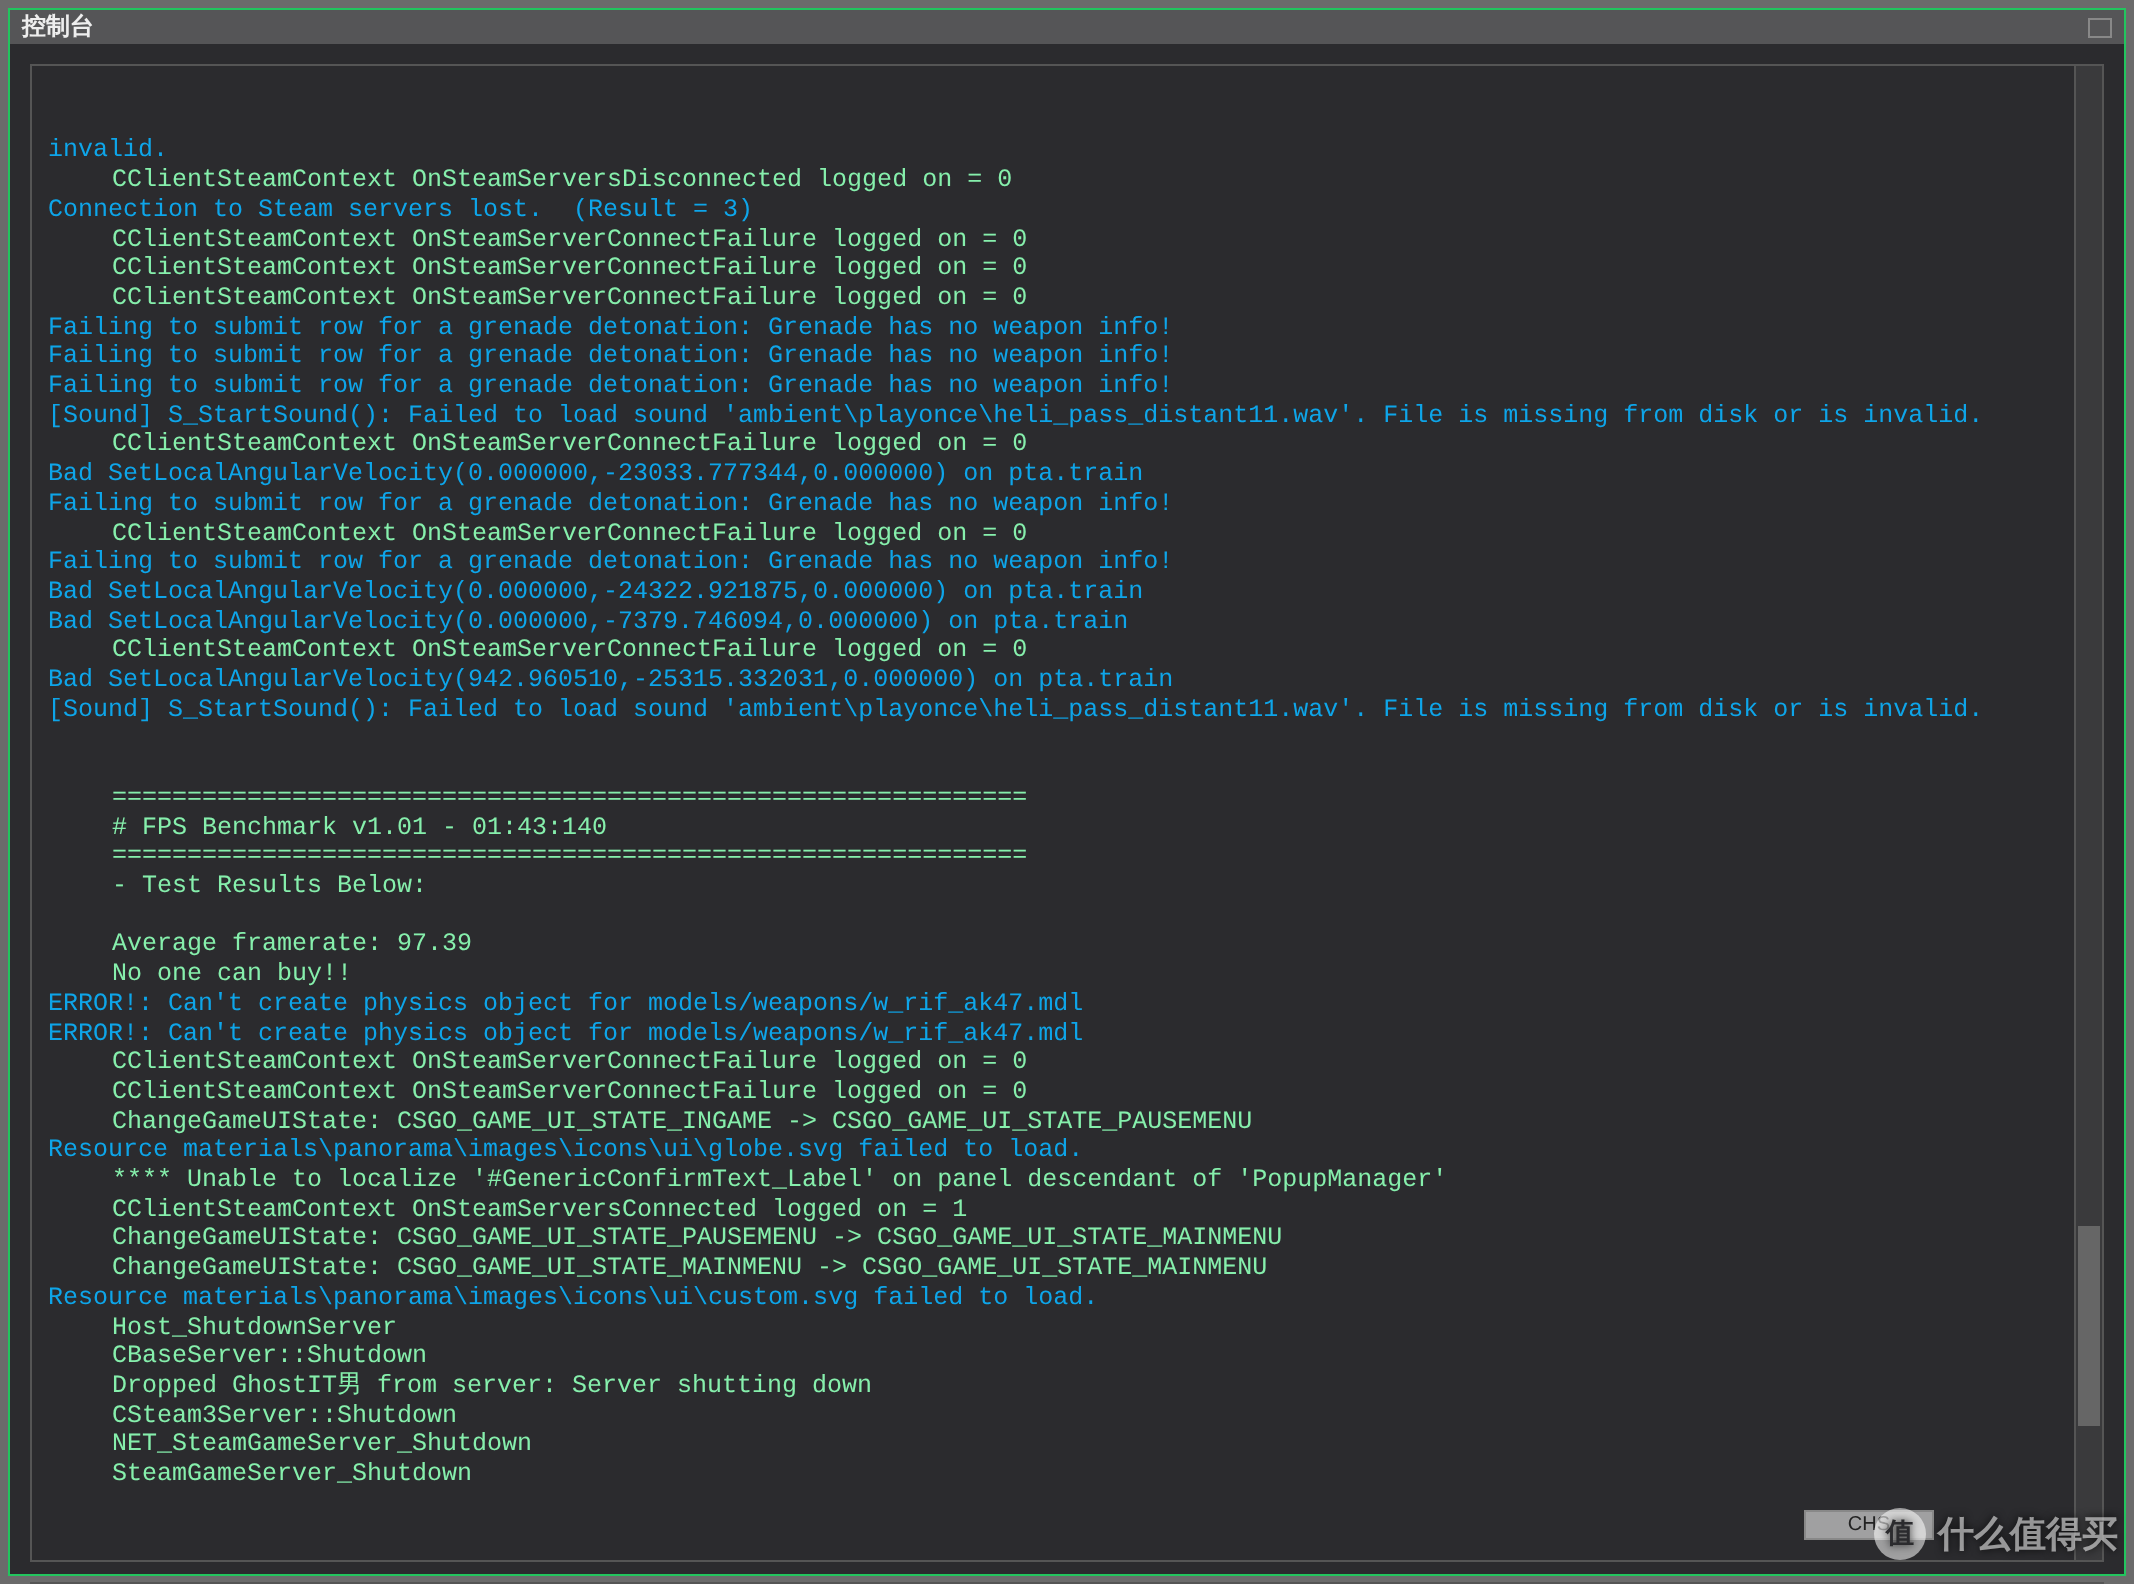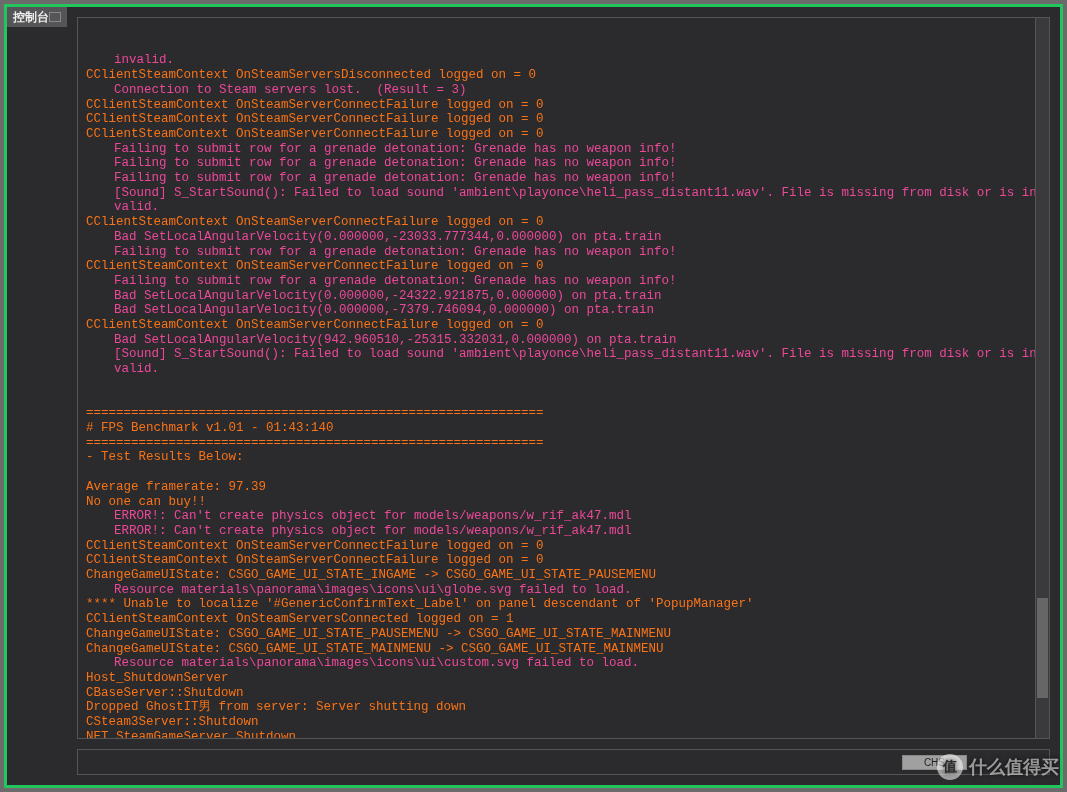--- a/index.html
+++ b/index.html
@@ -11,22 +11,23 @@
     font-size: 12.5px;
     overflow: hidden;
   }
   .window {
     position: absolute;
     left: 4px;
     top: 4px;
     right: 4px;
     bottom: 4px;
     background: #2b2b2e;
-    border: 3px solid #22c55e;
+    border: 1px solid #22c55e;
     display: flex;
+    flex-direction: column;
   }
   .titlebar {
     height: 20px;
     background: #555557;
     display: flex;
     align-items: center;
     justify-content: space-between;
     padding: 0 6px;
     color: #eee;
     font-family: sans-serif;
@@ -64,22 +65,22 @@
   }
   .scroll-thumb {
     position: absolute;
     left: 1px;
     right: 1px;
     top: 580px;
     height: 100px;
     background: #666;
   }
   .log-line { display: block; }
-  .log-line.white { color: #f97316; }
-  .log-line.red { color: #ec4899; margin-left: 28px; }
+  .log-line.white { color: #86efac; margin-left: 32px; }
+  .log-line.red { color: #0ea5e9; }
   .input-row {
     height: 26px;
     background: #2b2b2e;
     border: 1px solid #555;
     display: flex;
     align-items: center;
     padding: 0 6px;
   }
   .ime-badge {
     position: absolute;

